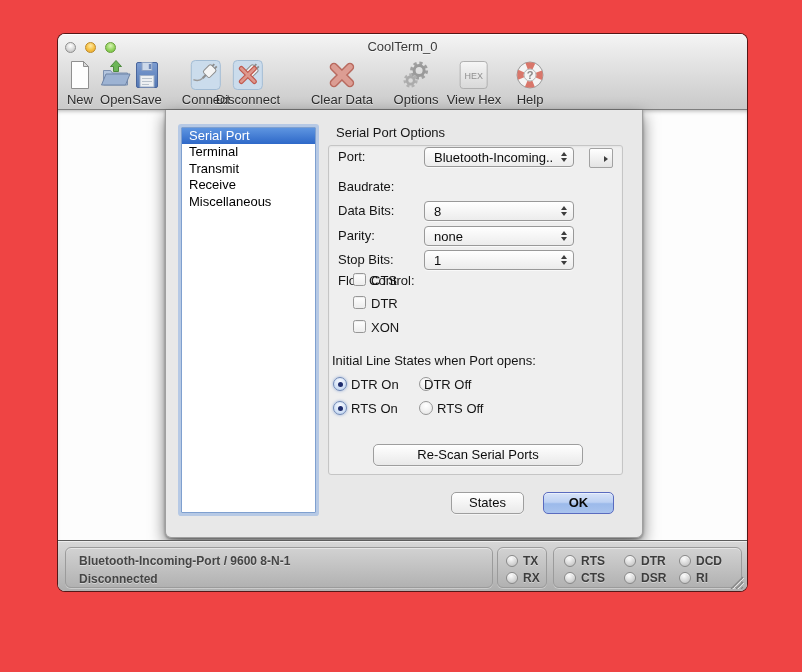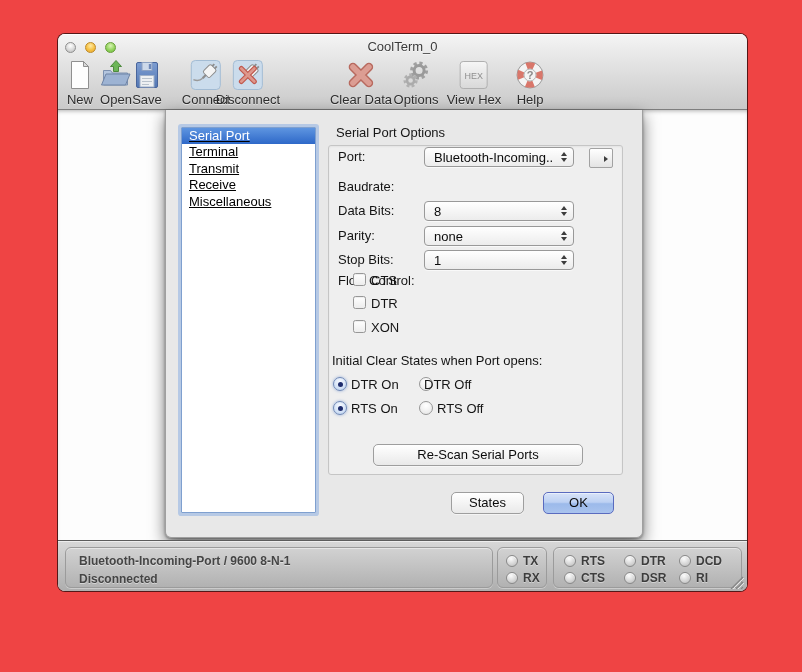--- a/index.html
+++ b/index.html
@@ -34,21 +34,21 @@
              box-shadow:inset 0 3px 4px -2px rgba(0,0,0,.30); }
 
   
   .dialog { position:absolute; left:107px; top:76px; width:478px; height:428px;
             background:#e8e8e8; border:1px solid #9f9f9f; border-top:none;
             border-radius:0 0 6px 6px;
             box-shadow:0 6px 16px rgba(0,0,0,.55), 0 1px 3px rgba(0,0,0,.35); }
 
   .listbox { position:absolute; left:15px; top:17px; width:135px; height:386px;
              background:#fff; border:1px solid #7fa0cf; border-radius:1px;
-             box-shadow:0 0 0 3px rgba(140,175,225,.55); overflow:hidden;text-decoration:underline; }
+             box-shadow:0 0 0 3px rgba(140,175,225,.55); overflow:hidden; }
   .li { height:16.4px; line-height:16.4px; padding-left:7px; font-size:13px; color:#000; }
   .li.selected { background:linear-gradient(180deg,#5e95e0,#2e68c8); color:#fff; }
 
   .heading { position:absolute; left:170px; top:15px; font-size:13px; color:#161616; }
 
   .groupbox { position:absolute; left:162px; top:35px; width:295px; height:330px;
               border:1px solid #c5c5c5; border-radius:3px; background:rgba(255,255,255,.30);
               box-shadow:inset 0 1px 2px rgba(0,0,0,.05); }
 
   .flabel { position:absolute; font-size:13px; color:#141414; white-space:nowrap; }
@@ -76,21 +76,21 @@
   .rd.on { border-color:#6f88b6; background:radial-gradient(circle at 50% 30%,#f7faff,#bcd2f0);
            box-shadow:0 0 3px rgba(90,130,200,.65); }
   .rd.on::after { content:""; position:absolute; left:50%; top:50%; width:5px; height:5px;
                   margin:-2.5px 0 0 -2.5px; border-radius:50%; background:#1e2c6d; }
 
   .btn { position:absolute; height:22px; border:1px solid #9e9e9e; border-radius:5px;
          background:linear-gradient(180deg,#ffffff,#e9e9e9);
          font-size:13px; line-height:20px; text-align:center; color:#0b0b0b;
          box-shadow:0 1px 0 rgba(255,255,255,.5); cursor:default; }
   .btn.primary { background:linear-gradient(180deg,#d8e3f8 0%,#bdd1f3 46%,#9cbaea 54%,#a9c3ee 100%);
-                 border-color:#5a6bbf; box-shadow:inset 0 1px 0 #e9f0fc; }
+                 border-color:#5a6bbf; box-shadow:inset 0 1px 0 #e9f0fc;font-weight:bold; }
 
   
   .statusbar { position:absolute; left:0; top:506px; width:689px; height:51px;
                background:linear-gradient(180deg,#d8d8d8,#aeaeae);
                border-top:1px solid #5c5c5c; box-shadow:inset 0 1px 0 #eeeeee; }
   .sb-box { position:absolute; top:6px; height:41px; border:1px solid #9b9b9b; border-radius:6px;
             box-shadow:inset 0 1px 0 rgba(255,255,255,.45), 0 1px 0 rgba(255,255,255,.35);font-weight:bold; }
   .sb-text { position:absolute; font-size:12px; color:#454545; text-shadow:0 1px 0 rgba(255,255,255,.45); white-space:nowrap; }
   .led { position:absolute; width:12px; height:12px; border-radius:50%; border:1px solid #898989;
          background:radial-gradient(circle at 40% 28%,#fbfbfb,#d7d7d7 55%,#b7b7b7);
@@ -176,21 +176,21 @@
               <rect x="16.8" y="2.2" width="1.8" height="3" fill="#8d8d8d"></rect>
               <path d="M16,16 v4.5" stroke="#8d8d8d" stroke-width="2.2"></path>
             </g>
             <path d="M9.5,9.5 L22.5,22.5 M22.5,9.5 L9.5,22.5" stroke="#c0584e" stroke-width="5" stroke-linecap="round"></path>
             <path d="M9.5,9.5 L22.5,22.5 M22.5,9.5 L9.5,22.5" stroke="#de978c" stroke-width="2.6" stroke-linecap="round"></path>
           </svg>
         </div>
         <div class="tlabel">Disconnect</div>
       </div>
 
-      <div class="tool" style="left:303px">
+      <div class="tool" style="left:284px">
         <div class="ticon">
           <svg width="32" height="32" viewBox="0 0 32 32">
             <path d="M8,8 L24,24 M24,8 L8,24" stroke="#b86a5f" stroke-width="8.5" stroke-linecap="round"></path>
             <path d="M8,8 L24,24 M24,8 L8,24" stroke="#dc9d93" stroke-width="5.5" stroke-linecap="round"></path>
           </svg>
         </div>
         <div class="tlabel">Clear Data</div>
       </div>
 
       <div class="tool" style="left:358px">
@@ -292,21 +292,21 @@
       </div>
 
       <div class="flabel" style="left:172px; top:163px">Flow Control:</div>
       <div class="cb" style="top:163px"></div>
       <div class="flabel" style="left:205px; top:163px">CTS</div>
       <div class="cb" style="top:186px"></div>
       <div class="flabel" style="left:205px; top:186px">DTR</div>
       <div class="cb" style="top:210px"></div>
       <div class="flabel" style="left:205px; top:210px">XON</div>
 
-      <div class="flabel" style="left:166px; top:243px">Initial Clear States when Port opens:</div>
+      <div class="flabel" style="left:166px; top:243px">Initial Line States when Port opens:</div>
       <div class="rd on" style="left:167px; top:267px"></div>
       <div class="flabel" style="left:185px; top:267px">DTR On</div>
       <div class="rd" style="left:253px; top:267px"></div>
       <div class="flabel" style="left:258px; top:267px">DTR Off</div>
       <div class="rd on" style="left:167px; top:291px"></div>
       <div class="flabel" style="left:185px; top:291px">RTS On</div>
       <div class="rd" style="left:253px; top:291px"></div>
       <div class="flabel" style="left:271px; top:291px">RTS Off</div>
 
       <div class="btn" style="left:207px; top:334px; width:210px">Re-Scan Serial Ports</div>

